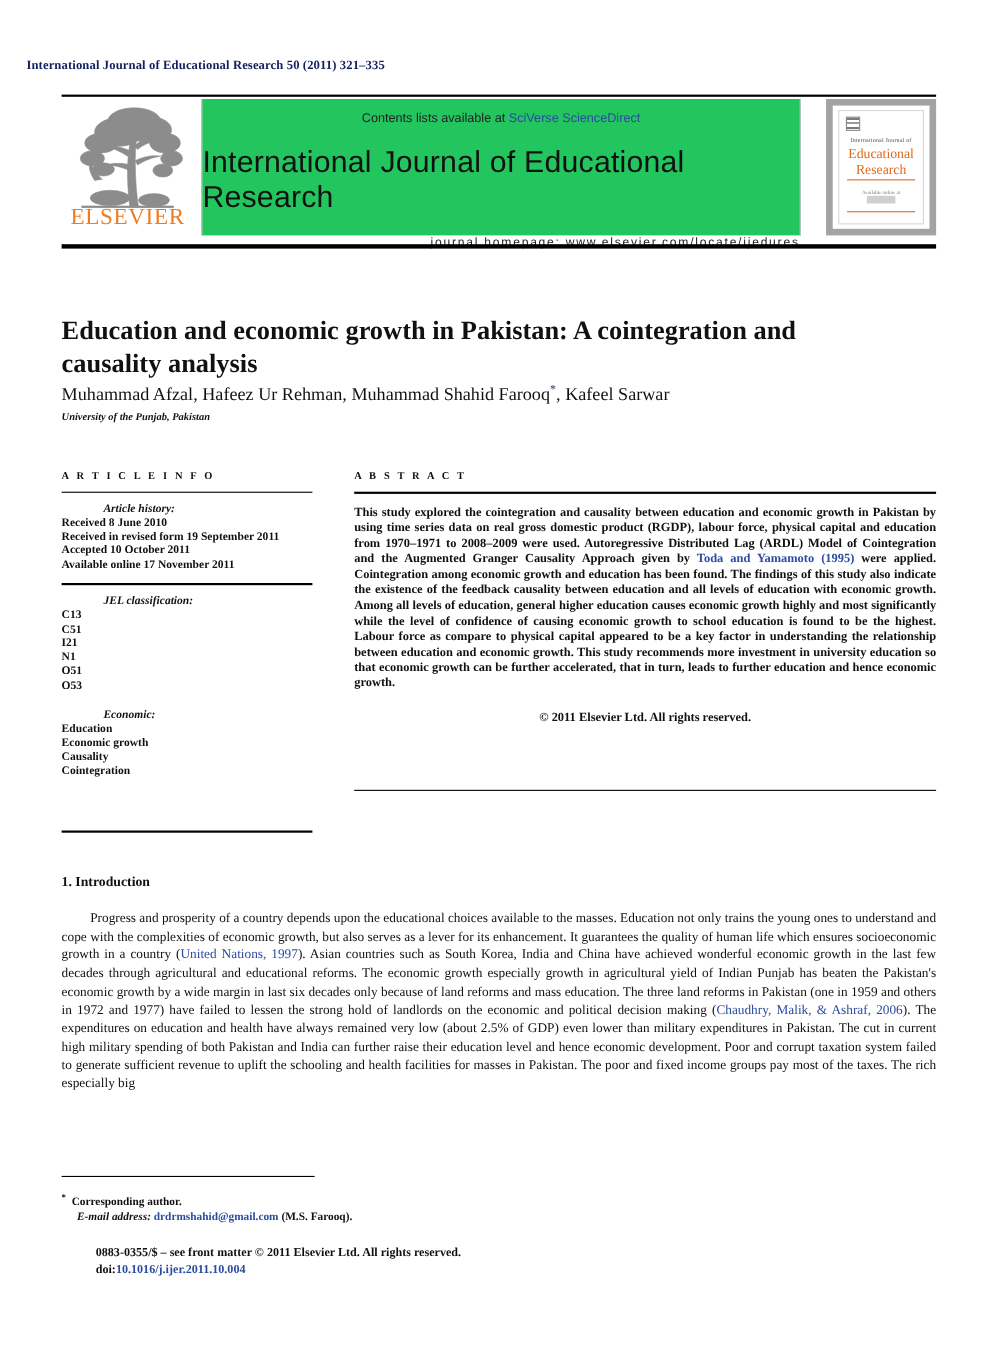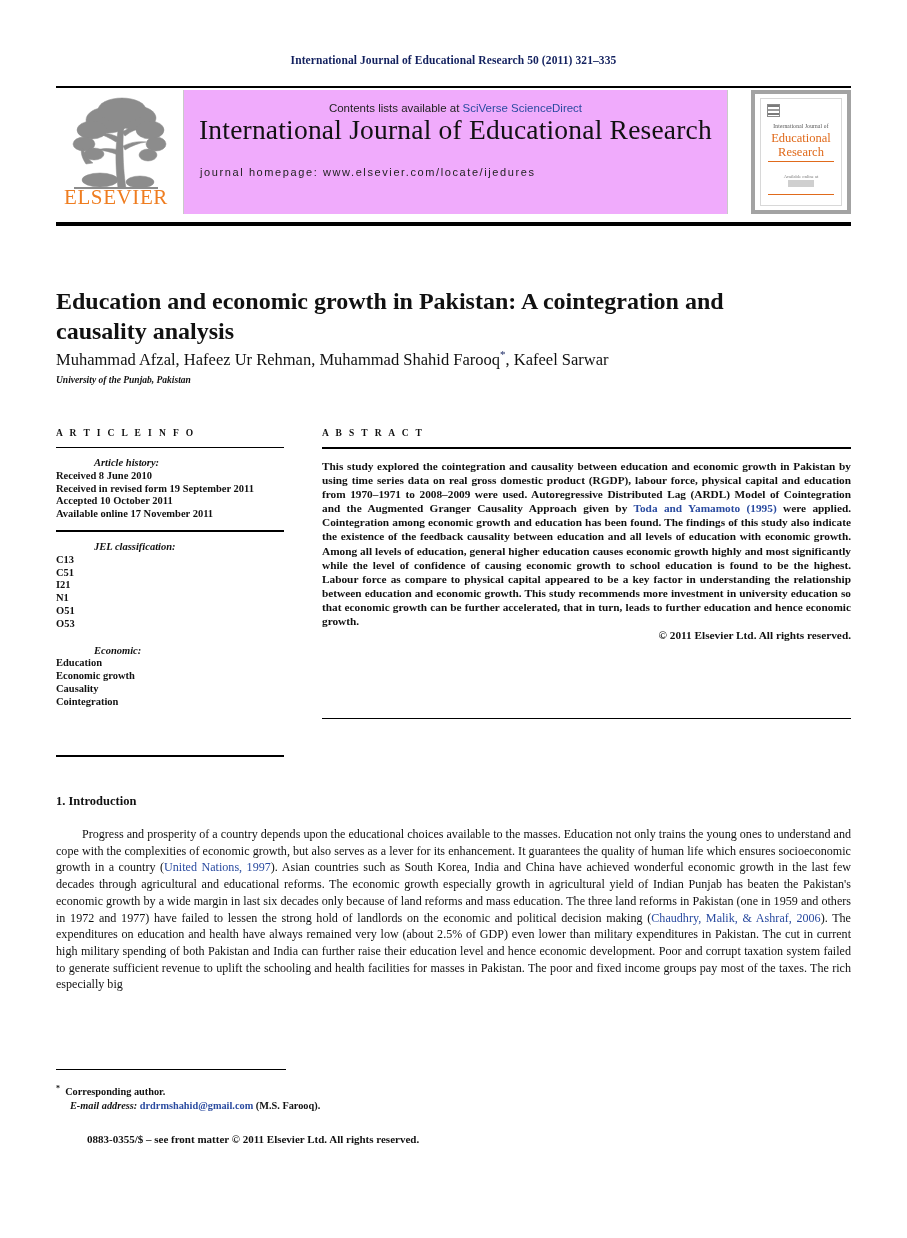--- a/index.html
+++ b/index.html
@@ -20,26 +20,26 @@
     left: 0; top: 0;
     width: 907px;
     height: 1238px;
   }
 
   
   .runhead {
     position: absolute;
     left: 0; right: 0;
     top: 54px;
-    text-align: center;
     font-family: "Liberation Serif", serif;
     font-size: 11.5px;
     font-weight: bold;
     color: #12205e;
     letter-spacing: .1px;
+    padding-left: 24px;
   }
 
   
   .masthead {
     position: absolute;
     left: 56px;
     top: 86px;
     width: 795px;
     height: 132px;
   }
@@ -53,57 +53,57 @@
   .mast-logo {
     position: absolute;
     left: 0px; top: 6px;
     width: 120px; height: 120px;
   }
   .mast-center {
     position: absolute;
     left: 127px; top: 4px;
     width: 545px;
     height: 124px;
-    background: #f0abfc;
+    background: #22c55e;
     border-left: 1px solid #c9c9c9;
     border-right: 1px solid #c9c9c9;
     box-sizing: border-box;
   }
   .contents-line {
     text-align: center;
     font-family: "Liberation Sans", sans-serif;
     font-size: 11.5px;
     color: #222;
     margin-top: 12px;
   }
   .contents-line .sd {
     color: #2a4ba0;
   }
   .journal-name {
-    text-align: center;
-    font-family: Liberation Serif, serif;
+    font-family: Liberation Sans, sans-serif;
     font-size: 27.5px;
     color: #111;
+    margin-top: 17px;
     letter-spacing: .2px;
   }
   .homepage-line {
-    text-align: left;
+    text-align: right;
     font-family: "Liberation Sans", sans-serif;
     font-size: 11px;
     color: #222;
     margin-top: 20px;
     letter-spacing: 1.6px;
     padding-left: 16px;
   }
   .mast-cover {
     position: absolute;
     right: 0px; top: 4px;
     width: 100px;
     height: 124px;
-    border: 4px solid #a3a3a3;
+    border: 6px solid #a3a3a3;
     background: #fff;
     box-sizing: border-box;
     overflow: hidden;
   }
   .cover-inner {
     position: absolute;
     left: 5px; top: 4px; right: 5px; bottom: 4px;
     border: 1px solid #d8d8d8;
     background: #fff;
   }
@@ -254,22 +254,22 @@
     font-size: 11.3px;
     line-height: 14.1px;
     font-weight: bold;
     text-align: justify;
     color: #111;
   }
   .cite {
     color: #2a4ba0;
   }
   .copyline {
-    margin-top: 1px;
-    text-align: right;
+    margin-top: 18px;
+    text-align: center;
     font-family: "Liberation Serif", serif;
     font-size: 11.3px;
     font-weight: bold;
     color: #111;
   }
   .left-rule-bottom {
     position: absolute;
     left: 56px;
     top: 755px;
     width: 228px;
@@ -491,15 +491,16 @@
 
   <div class="fn-rule"></div>
 
   <div class="footnote">
     <div><span class="star">*</span>&nbsp;&nbsp;<span>Corresponding author.</span></div>
     <div class="fn-indent"><span class="fn-em">E-mail address:</span> <span class="mail">drdrmshahid@gmail.com</span> <span>(M.S. Farooq).</span></div>
   </div>
 
   <div class="colophon">
     <div>0883-0355/$ – see front matter © 2011 Elsevier Ltd. All rights reserved.</div>
+    <div><span>doi:</span><span class="doi-link">10.1016/j.ijer.2011.10.004</span></div>
   </div>
 
 </div>
 
 </body></html>

